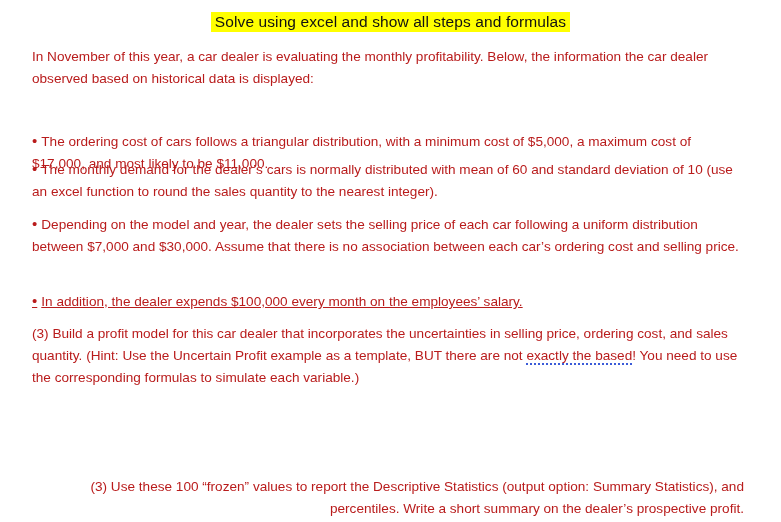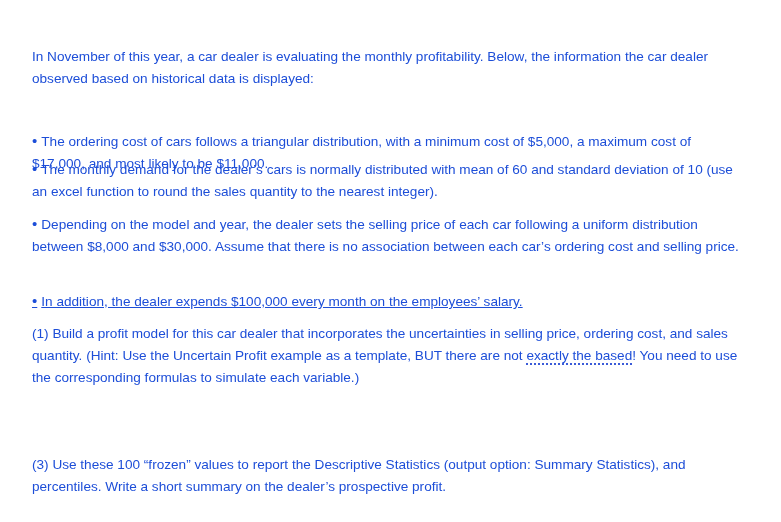--- a/index.html
+++ b/index.html
@@ -35,47 +35,50 @@
       padding: 0 4px;
       color: #111111;
       letter-spacing: 0.1px;
     }
     .para {
       position: absolute;
       left: 32px;
       width: 712px;
       font-size: 13.6px;
       line-height: 22px;
-      color: #1d4ed8;
+      color: #b91c1c;
     }
     .bullet::before {
       content: "\2022";
       font-size: 15px;
       margin-right: 4px;
     }
     .squiggle {
       text-decoration: underline dotted #3b5bd8;
       text-decoration-thickness: 2px;
       text-underline-offset: 3px;
     }
   </style>
 </head>
 <body>
 
 <div class="page">
 
+  <div class="title-wrap">
+    <span class="title">Solve using excel and show all steps and formulas</span>
+  </div>
 
   <div class="para" style="top:46px;">In November of this year, a car dealer is evaluating the monthly profitability. Below, the information the car dealer observed based on historical data is displayed:</div>
 
   <div class="para bullet" style="top:114px;margin-top:16px;"><span>The ordering cost of cars follows a triangular distribution, with a minimum cost of $5,000, a maximum cost of $17,000, and most likely to be $11,000.</span></div>
 
   <div class="para bullet" style="top:158px;"><span>The monthly demand for the dealer’s cars is normally distributed with mean of 60 and standard deviation of 10 (use an excel function to round the sales quantity to the nearest integer).</span></div>
 
-  <div class="para bullet" style="top:213px;"><span>Depending on the model and year, the dealer sets the selling price of each car following a uniform distribution between $8,000 and $30,000. Assume that there is no association between each car’s ordering cost and selling price.</span></div>
+  <div class="para bullet" style="top:213px;"><span>Depending on the model and year, the dealer sets the selling price of each car following a uniform distribution between $7,000 and $30,000. Assume that there is no association between each car’s ordering cost and selling price.</span></div>
 
   <div class="para bullet" style="top:290px;text-decoration:underline;"><span>In addition, the dealer expends $100,000 every month on the employees’ salary.</span></div>
 
-  <div class="para" style="top:323px;"><span> (1) Build a profit model for this car dealer that incorporates the uncertainties in selling price, ordering cost, and sales quantity. (Hint: Use the Uncertain Profit example as a template, BUT there are not </span><span class="squiggle">exactly the based</span><span>! You need to use the corresponding formulas to simulate each variable.)</span></div>
+  <div class="para" style="top:323px;"><span> (3) Build a profit model for this car dealer that incorporates the uncertainties in selling price, ordering cost, and sales quantity. (Hint: Use the Uncertain Profit example as a template, BUT there are not </span><span class="squiggle">exactly the based</span><span>! You need to use the corresponding formulas to simulate each variable.)</span></div>
 
 
-  <div class="para" style="top:454px;">(3) Use these 100 “frozen” values to report the Descriptive Statistics (output option: Summary Statistics), and percentiles. Write a short summary on the dealer’s prospective profit.</div>
+  <div class="para" style="top:476px;text-align:right;">(3) Use these 100 “frozen” values to report the Descriptive Statistics (output option: Summary Statistics), and percentiles. Write a short summary on the dealer’s prospective profit.</div>
 
 </div>
 
 </body></html>

